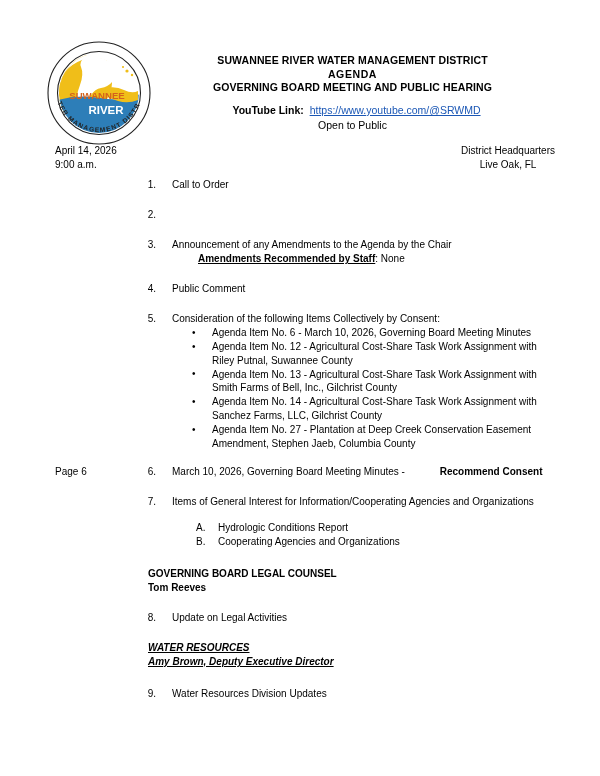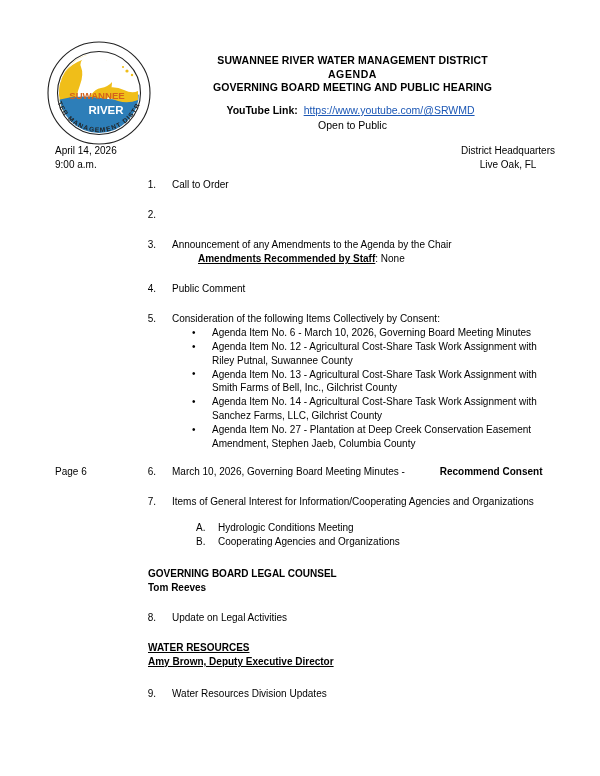--- a/index.html
+++ b/index.html
@@ -45,21 +45,21 @@
     font-size: 10.5px;
     font-weight: bold;
     line-height: 13.5px;
     letter-spacing: 0.1px;
     white-space: nowrap;
   }
   .header-line.t1 { letter-spacing: 0.6px; }
 
   .youtube-row {
     position: absolute;
-    left: 158px;
+    left: 164px;
     top: 103px;
     width: 385px;
     text-align: center;
     font-size: 10.5px;
     line-height: 14px;
   }
   .yt-label { font-weight: bold; }
   .yt-link {
     color: #1b57b5;
     text-decoration: underline;
@@ -170,21 +170,21 @@
     top: 0;
   }
 
   .section-head {
     margin-left: 148px;
     margin-right: 45px;
     font-size: 10px;
     line-height: 14px;
     font-weight: bold;
   }
-  .section-head.underline span { text-decoration: underline; }
+  .section-head.underline span { text-decoration: underline; font-style: italic; }
   .sp12 { height: 12px; }
   .sp14 { height: 14px; }
   .sp16 { height: 16px; }
   .sp18 { height: 18px; }
 
   b.strong { font-weight: bold; padding-left: 32px; }
   .bi { font-weight: bold; font-style: italic; }
   .bu { font-weight: bold; text-decoration: underline; }
 </style>
 </head>
@@ -305,21 +305,21 @@
     <div class="sp16"></div>
 
     <div class="item item-row">
       <span class="num">7.</span>
       <div class="itext">Items of General Interest for Information/Cooperating Agencies and Organizations</div>
     </div>
     <div class="sp12"></div>
     <div class="subitems">
       <div class="subrow">
         <span class="sublabel">A.</span>
-        <span>Hydrologic Conditions Meeting</span>
+        <span>Hydrologic Conditions Report</span>
       </div>
       <div class="subrow">
         <span class="sublabel">B.</span>
         <span>Cooperating Agencies and Organizations</span>
       </div>
     </div>
     <div class="sp18"></div>
 
     <div class="section-head">GOVERNING BOARD LEGAL COUNSEL</div>
     <div class="section-head">Tom Reeves</div>

